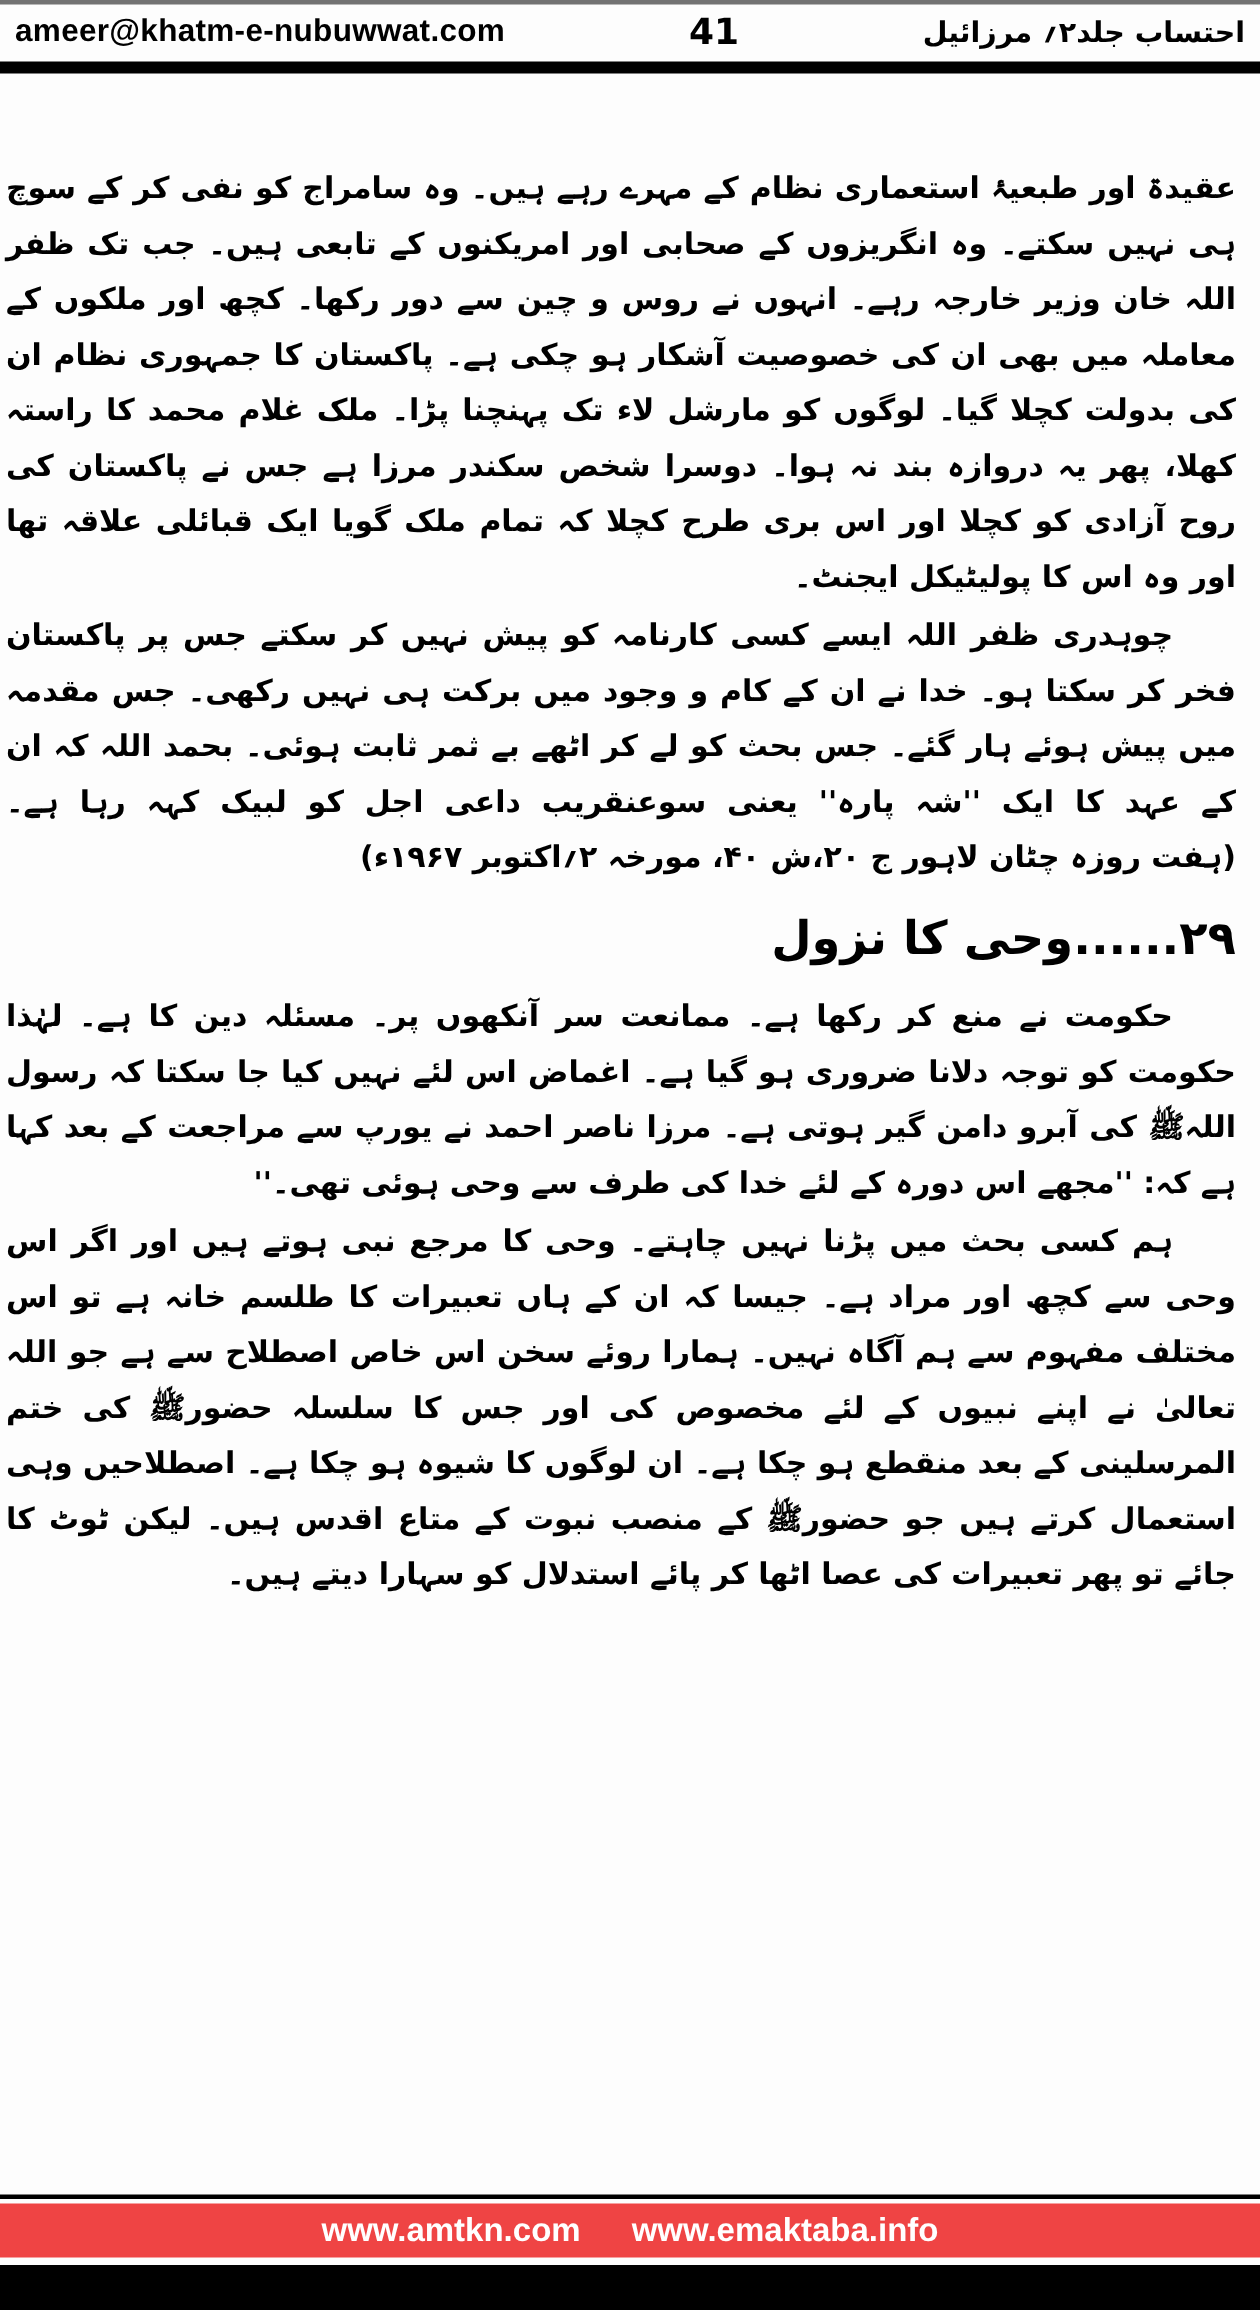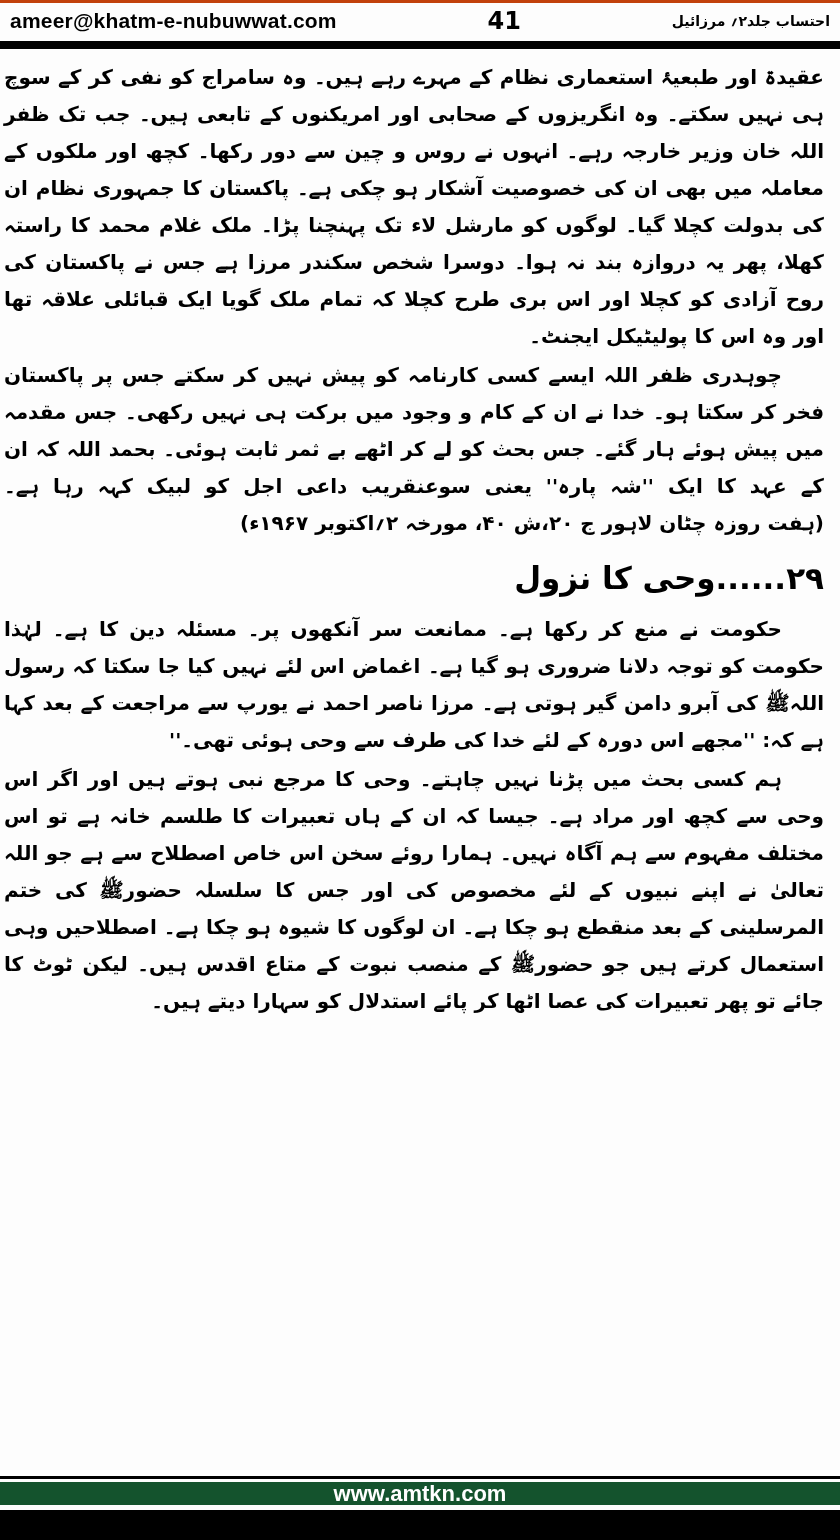--- a/index.html
+++ b/index.html
@@ -9,49 +9,50 @@
     margin:0 auto;
     background:#fdfdfd;
     color:#000;
     font-family:"DejaVu Sans",sans-serif;
     display:flex;flex-direction:column;
     box-sizing:border-box;
     overflow:hidden;
   }
   
   .header{
-    border-top:3px solid #c2410c;
+    border-top:3px solid #737373;
     border-bottom:8px solid #000;
     box-sizing:border-box;
     padding:4px 10px 6px 10px;
     display:flex;align-items:center;justify-content:space-between;
   }
   .header .email{
     font-family:"Liberation Sans",sans-serif;
     font-weight:bold;font-size:21px;letter-spacing:0.2px;
     direction:ltr;
   }
   .header .pageno{
     font-size:24px;font-weight:bold;
     padding:0 14px;
   }
   .header .booktitle{
     direction:rtl;
-    font-size:14px;font-weight:bold;
+    font-size:19px;font-weight:bold;
   }
   
   .bodytext{
     flex:1;
     direction:rtl;
     padding:10px 16px 0 4px;
     box-sizing:border-box;
     font-weight:bold;
     font-size:20px;
     line-height:37px;
     text-align:justify;
+    margin-top:48px;
   }
   .bodytext p{
     margin:0 0 2px 0;
   }
   .bodytext p.indent{
     text-indent:42px;
   }
   .section-heading{
     direction:rtl;
     text-align:right;
@@ -60,24 +61,24 @@
     margin:18px 0 14px 0;
   }
   .citation{white-space:nowrap;}
   
   .footer{
     margin-top:auto;
   }
   .footer .rule{height:3px;background:#000;}
   .footer .linkbar{
     margin-top:3px;
-    background:#14532d;color:#fff;
+    background:#ef4444;color:#fff;
     display:flex;align-items:center;justify-content:center;
     gap:34px;
-    height:23px;
+    height:36px;
     font-family:"Liberation Sans",sans-serif;
     font-weight:bold;font-size:22px;
     direction:ltr;
   }
   .footer .bottombar{
     margin-top:5px;
     background:#000;
     height:30px;
   }
 </style>
@@ -97,17 +98,18 @@
     <p class="indent"><span>چوہدری ظفر اللہ ایسے کسی کارنامہ کو پیش نہیں کر سکتے جس پر پاکستان فخر کر سکتا ہو۔ خدا نے ان کے کام و وجود میں برکت ہی نہیں رکھی۔ جس مقدمہ میں پیش ہوئے ہار گئے۔ جس بحث کو لے کر اٹھے بے ثمر ثابت ہوئی۔ بحمد اللہ کہ ان کے عہد کا ایک ''شہ پارہ'' یعنی سوعنقریب داعی اجل کو لبیک کہہ رہا ہے۔</span> <span class="citation">(ہفت روزہ چٹان لاہور ج ۲۰،ش ۴۰، مورخہ ۲؍اکتوبر ۱۹۶۷ء)</span></p>
     <div class="section-heading">۲۹......وحی کا نزول</div>
     <p class="indent">حکومت نے منع کر رکھا ہے۔ ممانعت سر آنکھوں پر۔ مسئلہ دین کا ہے۔ لہٰذا حکومت کو توجہ دلانا ضروری ہو گیا ہے۔ اغماض اس لئے نہیں کیا جا سکتا کہ رسول اللہﷺ کی آبرو دامن گیر ہوتی ہے۔ مرزا ناصر احمد نے یورپ سے مراجعت کے بعد کہا ہے کہ: ''مجھے اس دورہ کے لئے خدا کی طرف سے وحی ہوئی تھی۔''</p>
     <p class="indent">ہم کسی بحث میں پڑنا نہیں چاہتے۔ وحی کا مرجع نبی ہوتے ہیں اور اگر اس وحی سے کچھ اور مراد ہے۔ جیسا کہ ان کے ہاں تعبیرات کا طلسم خانہ ہے تو اس مختلف مفہوم سے ہم آگاہ نہیں۔ ہمارا روئے سخن اس خاص اصطلاح سے ہے جو اللہ تعالیٰ نے اپنے نبیوں کے لئے مخصوص کی اور جس کا سلسلہ حضورﷺ کی ختم المرسلینی کے بعد منقطع ہو چکا ہے۔ ان لوگوں کا شیوہ ہو چکا ہے۔ اصطلاحیں وہی استعمال کرتے ہیں جو حضورﷺ کے منصب نبوت کے متاع اقدس ہیں۔ لیکن ٹوٹ کا جائے تو پھر تعبیرات کی عصا اٹھا کر پائے استدلال کو سہارا دیتے ہیں۔</p>
   </div>
 
   <div class="footer">
     <div class="rule"></div>
     <div class="linkbar">
       <span>www.amtkn.com</span>
+      <span>www.emaktaba.info</span>
     </div>
     <div class="bottombar"></div>
   </div>
 
 </div>
 
 </body></html>

